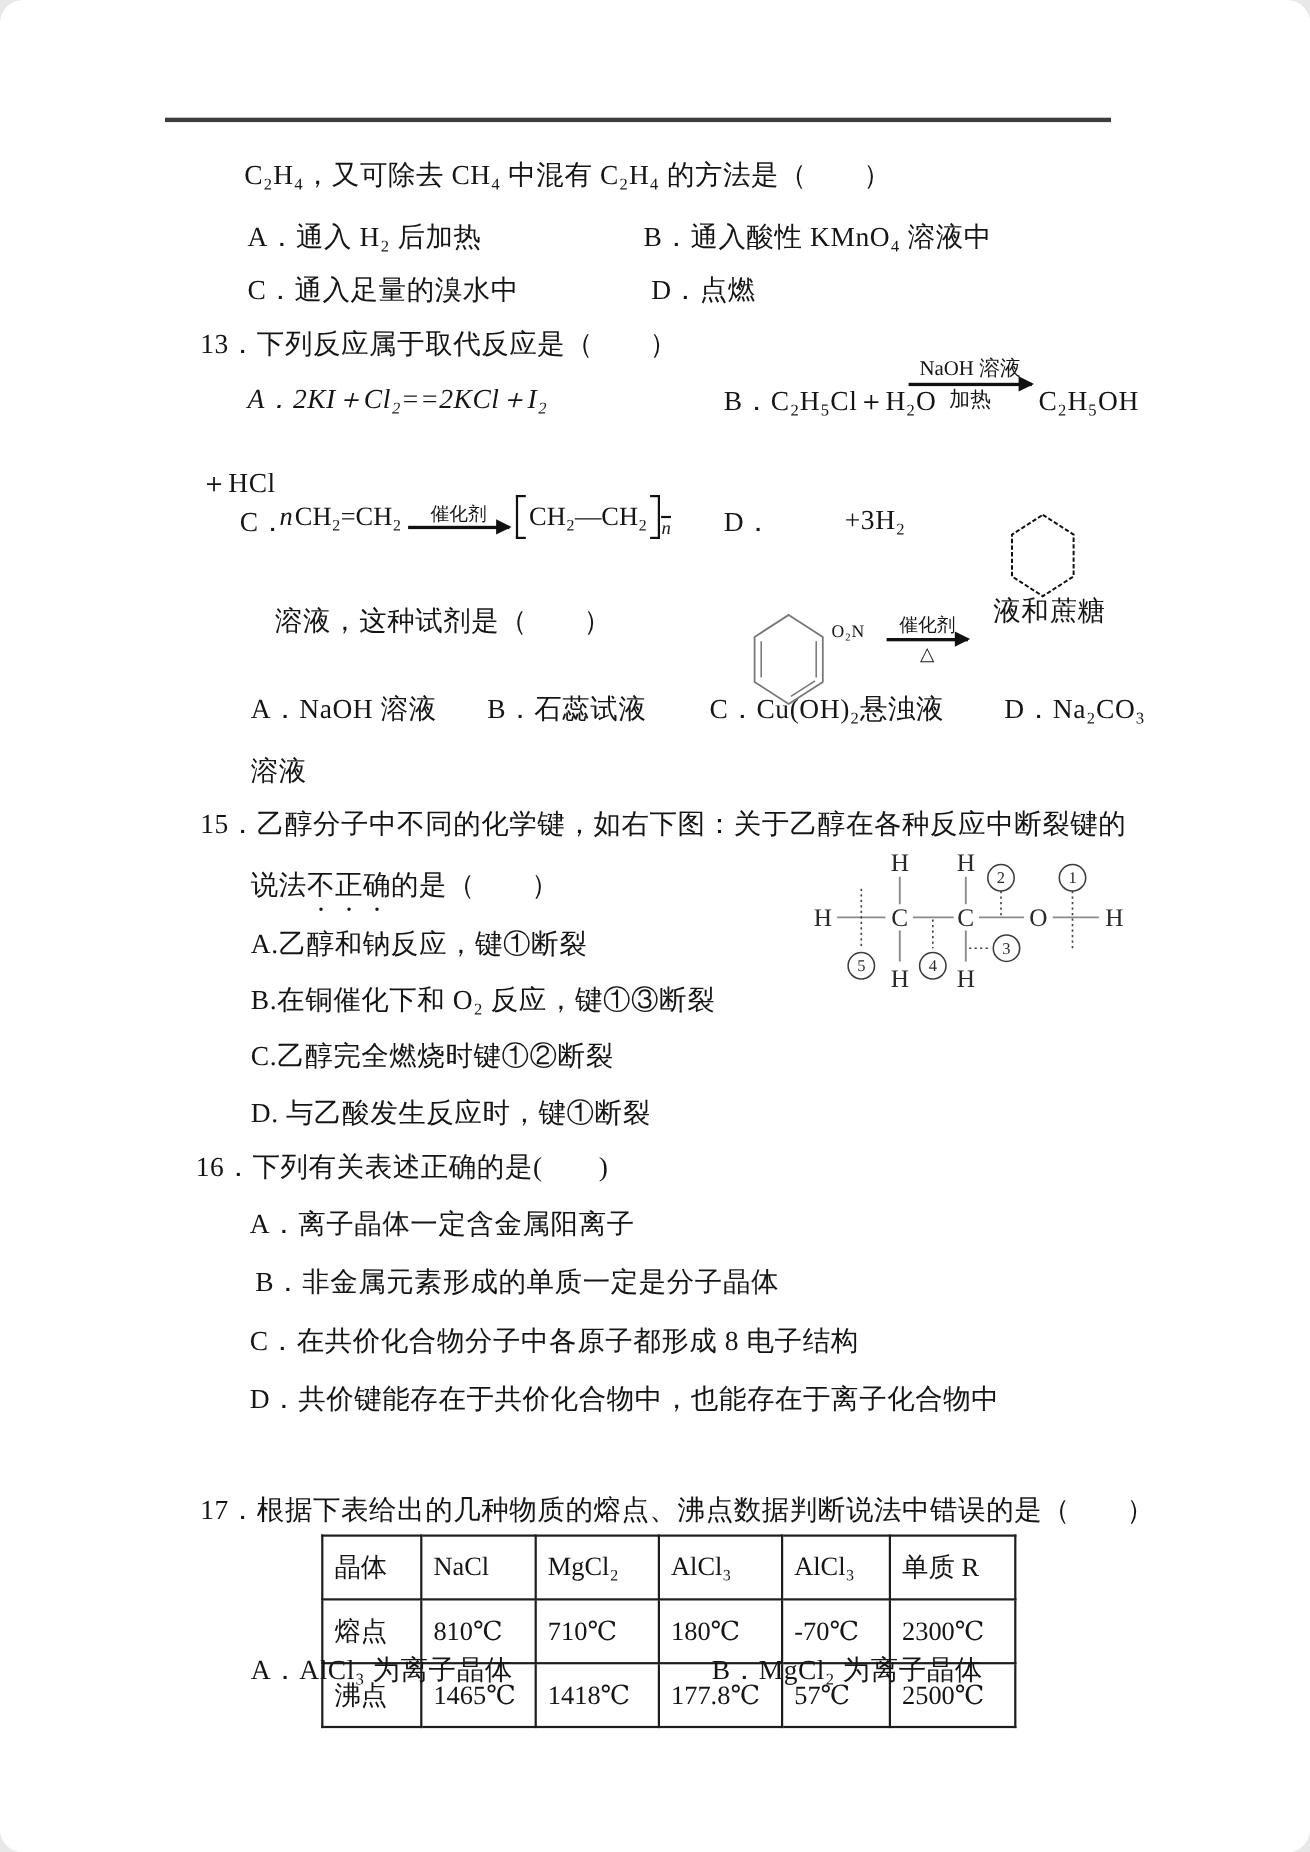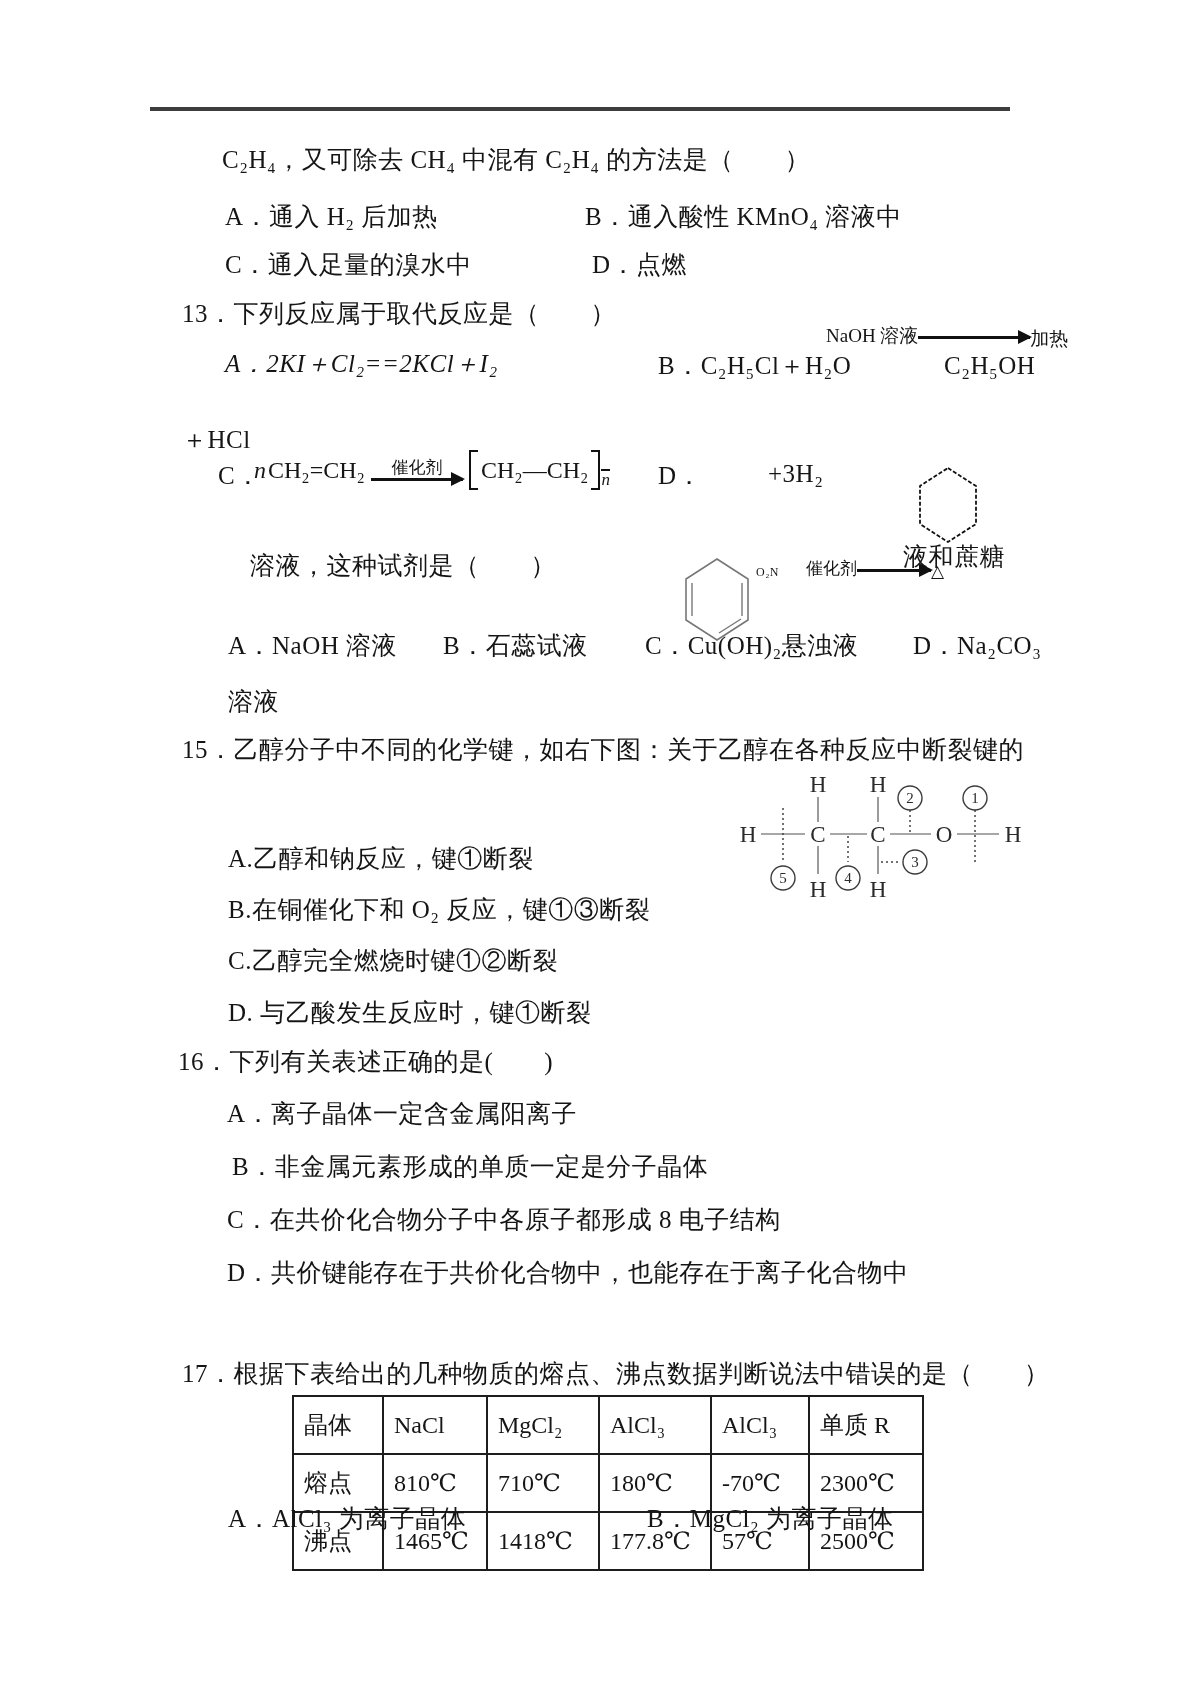--- a/index.html
+++ b/index.html
@@ -1,26 +1,26 @@
 <!DOCTYPE html>
 <html><head>
 <meta charset="utf-8">
 <style>
   html,body{margin:0;padding:0;background:#e8e8e8;}
   .page{
     position:relative;width:1191px;height:1684px;background:#ffffff;
     margin:0 auto;overflow:hidden;
-    font-family:"Liberation Serif","DejaVu Serif",serif;color:#151515;
+    font-family:"Liberation Serif","DejaVu Serif",serif;color:#151515;border-radius:21px;
   }
   .t{position:absolute;font-size:25px;white-space:pre;letter-spacing:.5px;line-height:1.15;}
   .rule{position:absolute;background:#3d3d3d;}
   .emph{ -webkit-text-emphasis:filled dot; -webkit-text-emphasis-position:under right;
          text-emphasis:filled dot; text-emphasis-position:under right;}
   
-  .rxn{position:absolute;display:flex;flex-direction:row;align-items:center;line-height:1;}
+  .rxn{position:absolute;display:flex;flex-direction:column;align-items:center;line-height:1;}
   .rxn .lbl{font-size:19px;white-space:pre;margin-bottom:3px;}
   .rxn .lbl2{font-size:19px;white-space:pre;margin-top:3px;}
   .arrowline{position:relative;height:3px;background:#111;}
   .arrowline::after{content:"";position:absolute;right:-2px;top:-6px;width:0;height:0;
     border-left:14px solid #111;border-top:7px solid transparent;border-bottom:7px solid transparent;}
   
   .poly{position:absolute;display:flex;align-items:center;font-size:24px;}
   .poly .ital{font-style:italic;margin-right:2px;}
   .poly .rxn-in{display:flex;flex-direction:column;align-items:center;margin:0 6px;line-height:1;}
   .poly .rxn-in .lbl{font-size:17px;margin-bottom:2px;}
@@ -76,35 +76,36 @@
   </svg>
 
   <div class="t" style="left:903px;top:543px;">液和蔗糖</div>
 
   <svg style="position:absolute;left:682px;top:556px;" width="70" height="86" viewBox="0 0 70 86">
     <polygon points="35,3 66,23 66,64 35,84 4,64 4,23" fill="none" stroke="#777" stroke-width="1.6"></polygon>
     <line x1="10" y1="27" x2="10" y2="60" stroke="#777" stroke-width="1.4"></line>
     <line x1="60" y1="27" x2="60" y2="60" stroke="#777" stroke-width="1.4"></line>
     <line x1="59" y1="63" x2="37" y2="77" stroke="#777" stroke-width="1.4"></line>
   </svg>
-  <div class="t" style="left:756px;top:566px;font-size:12px;">O₂N</div>
+  <div class="t" style="left:756px;top:566px;font-size:16px;">O₂N</div>
   <div class="rxn" style="left:806px;top:560px;">
     <span class="lbl" style="font-size:17px;">催化剂</span>
     <div class="arrowline" style="width:74px;"></div>
     <span class="lbl2" style="font-size:17px;">△</span>
   </div>
 
   <div class="t" style="left:228px;top:552px;margin-left:22px;">溶液，这种试剂是（　　）</div>
   <div class="t" style="left:228px;top:632px;">A．NaOH 溶液</div>
   <div class="t" style="left:443px;top:632px;">B．石蕊试液</div>
   <div class="t" style="left:645px;top:632px;">C．Cu(OH)₂悬浊液</div>
   <div class="t" style="left:913px;top:632px;">D．Na₂CO₃</div>
   <div class="t" style="left:228px;top:688px;">溶液</div>
 
   <div class="t" style="left:182px;top:736px;">15．乙醇分子中不同的化学键，如右下图：关于乙醇在各种反应中断裂键的</div>
+  <div class="t" style="left:228px;top:792px;"><span>说法</span><span class="emph">不正确</span><span>的是（　　）</span></div>
 
   <svg style="position:absolute;left:728px;top:772px;" width="310" height="140" viewBox="0 0 310 140">
 
     <g stroke="#8a8a8a" stroke-width="1.7">
       <line x1="33" y1="62" x2="77" y2="62"></line>
       <line x1="102" y1="62" x2="139" y2="62"></line>
       <line x1="162" y1="62" x2="203" y2="62"></line>
       <line x1="229" y1="62" x2="271" y2="62"></line>
       <line x1="90" y1="25" x2="90" y2="50"></line>
       <line x1="150" y1="25" x2="150" y2="50"></line>

